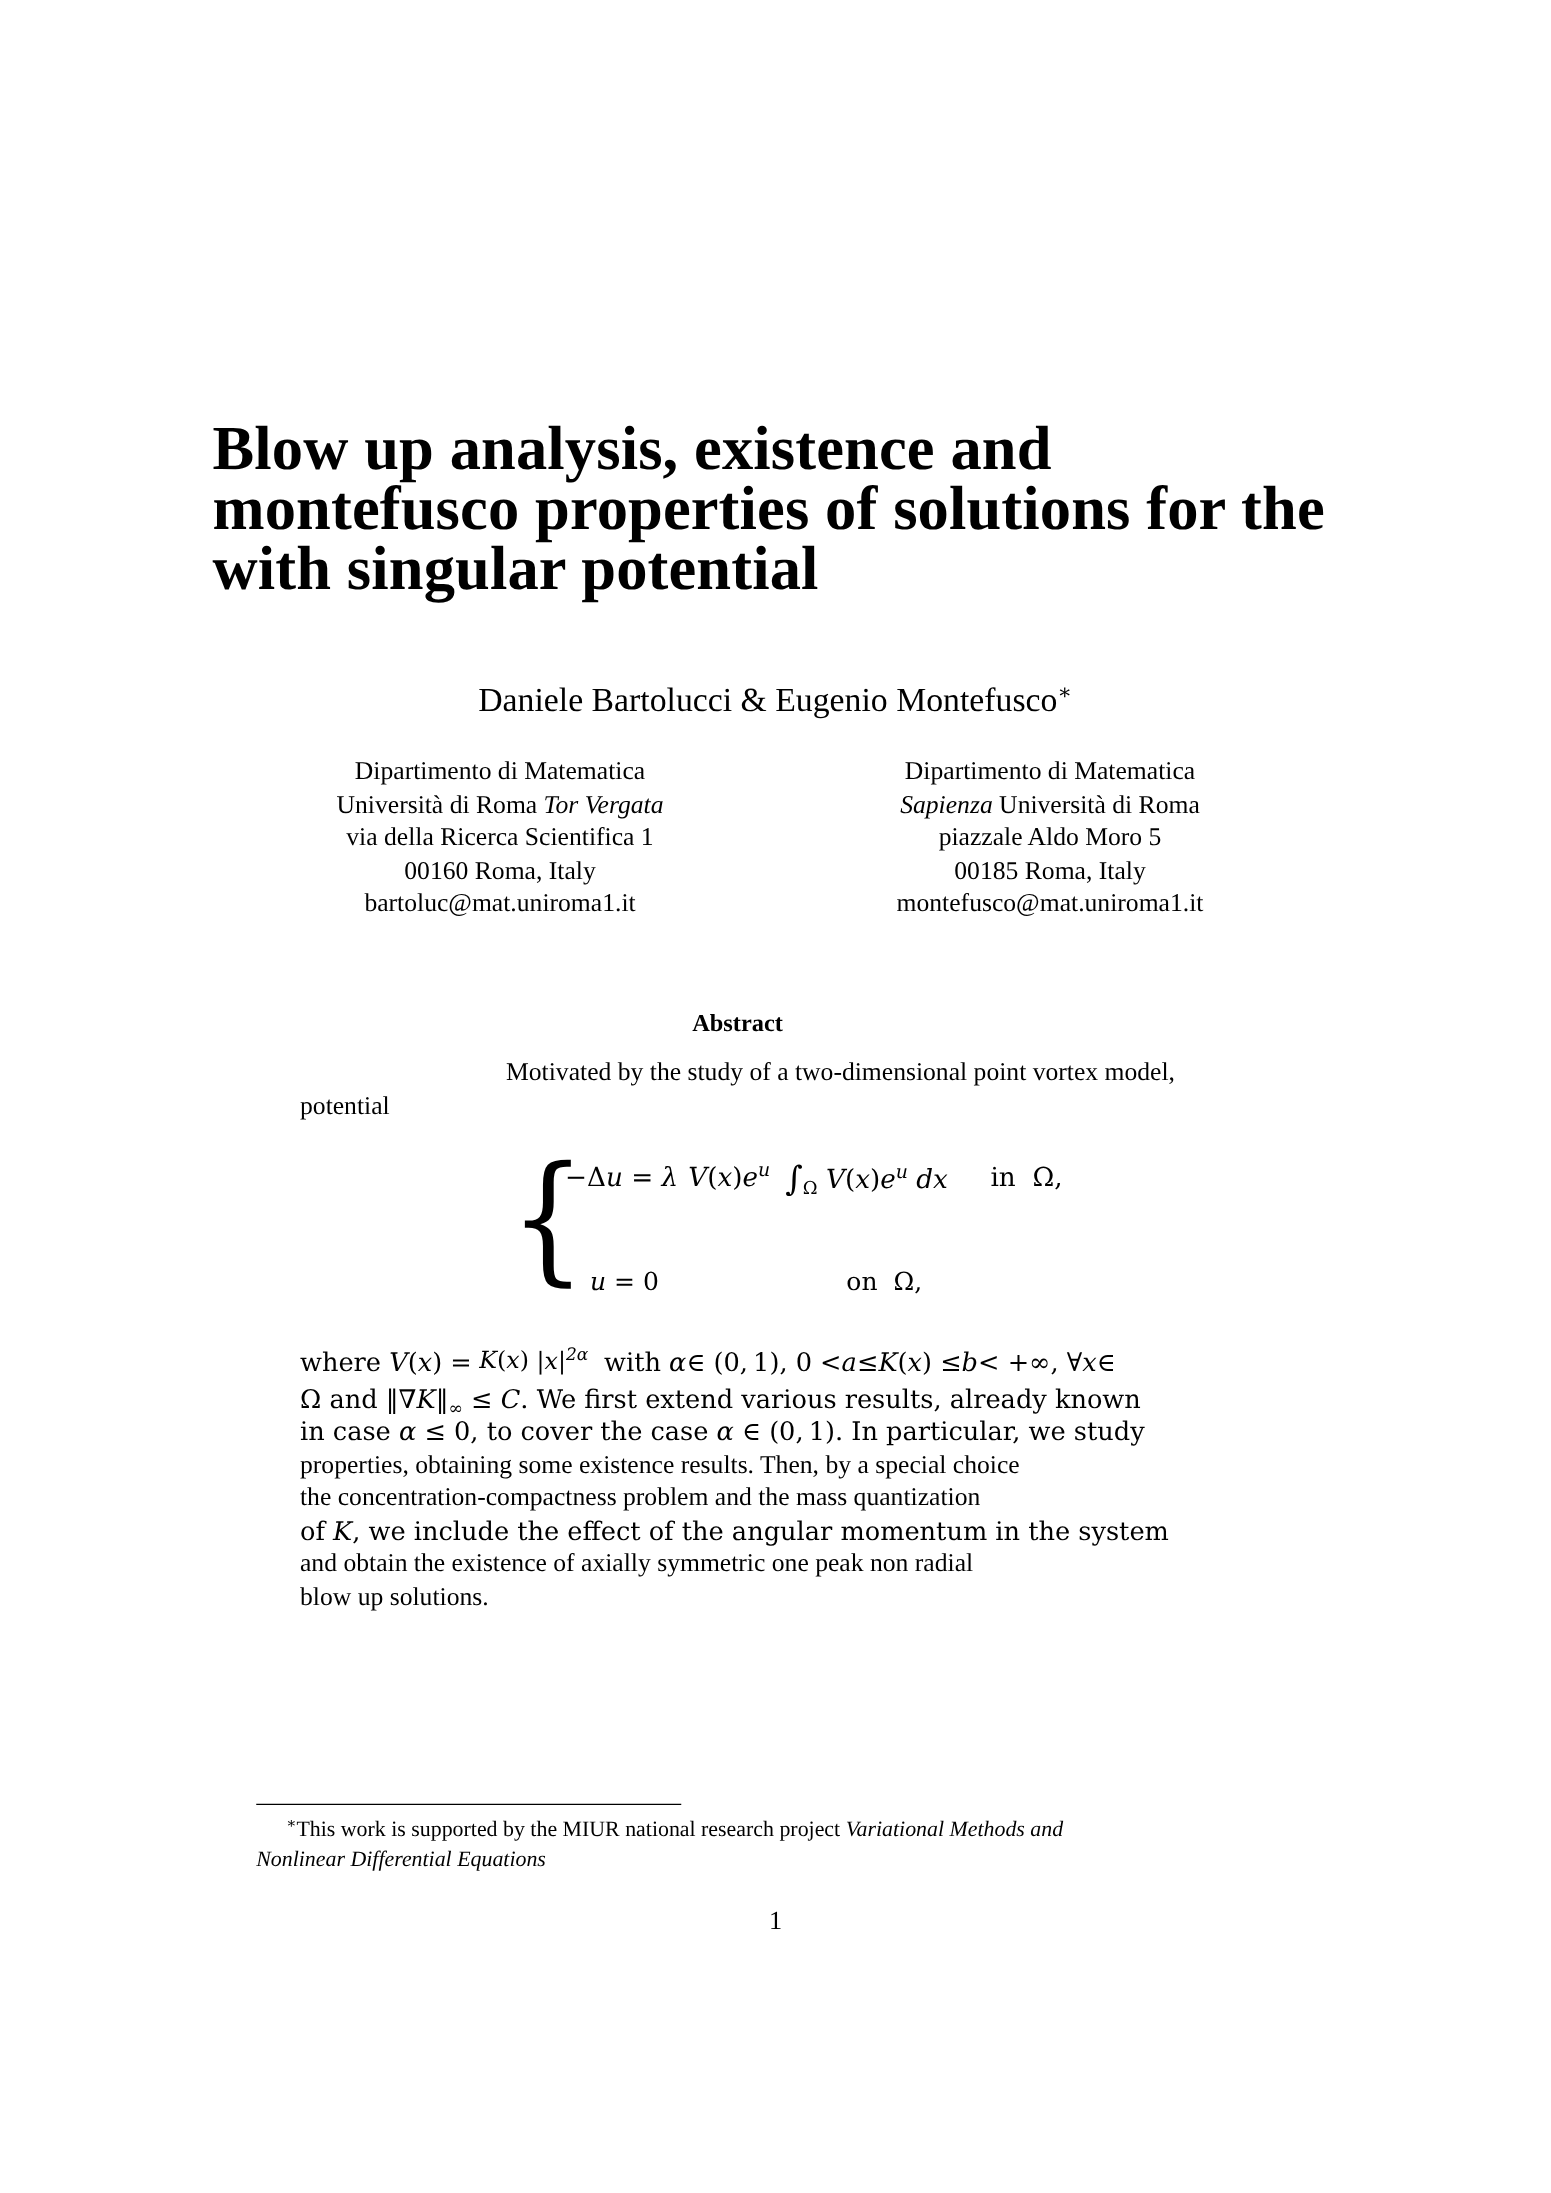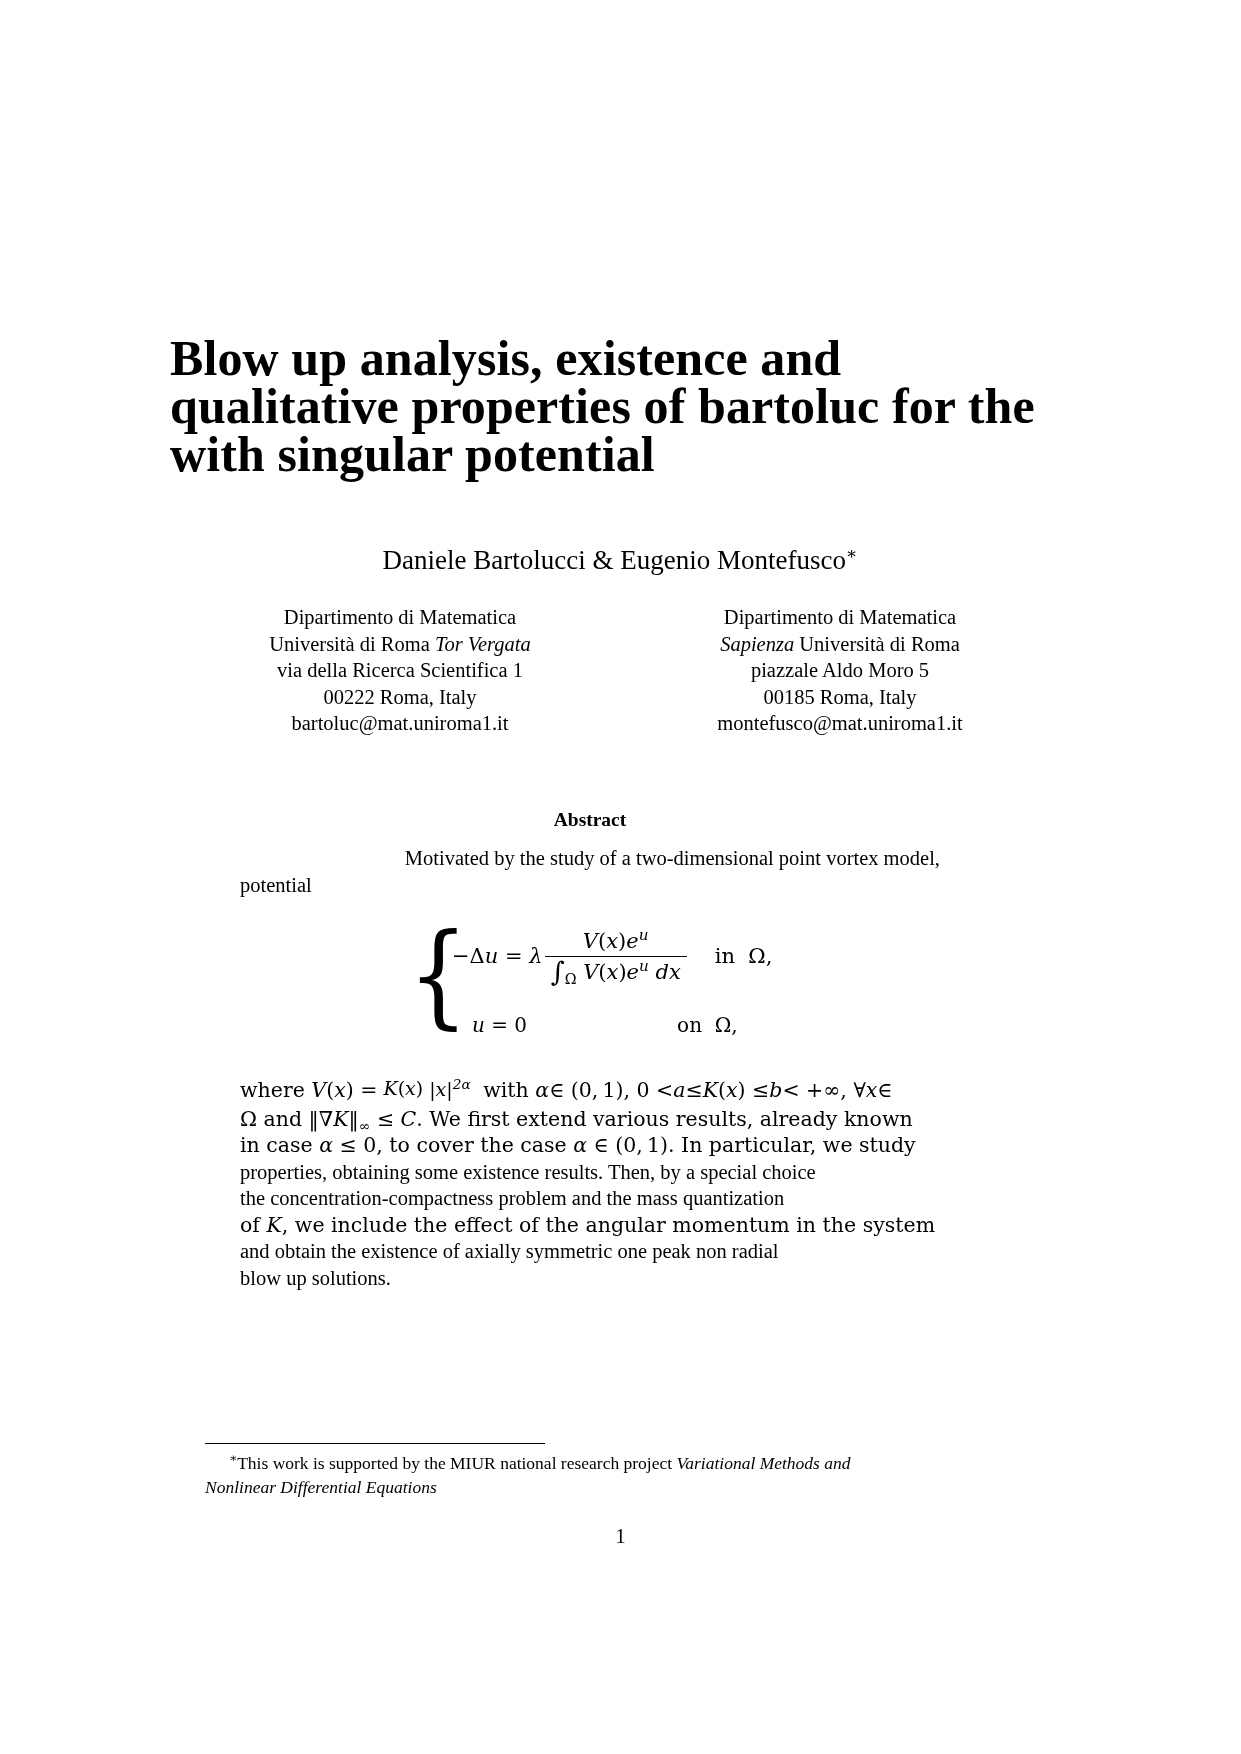--- a/index.html
+++ b/index.html
@@ -132,21 +132,21 @@
     position: absolute;
     left: 212px;
     top: 106px;
     font-size: 20px;
     white-space: nowrap;
     display: flex;
     align-items: flex-end;
   }
   .frac {
     display: inline-flex;
-    flex-direction: column;
+    flex-direction: row;
     align-items: center;
     vertical-align: middle;
     margin: 0 2px;
   }
   .frac .num {
     padding: 0 6px 1px 6px;
     font-size: 21px;
   }
   .frac .bar {
     width: 100%;
@@ -214,35 +214,35 @@
     font-size: 21px;
   }
 </style>
 </head>
 <body>
 
 <div class="page">
 
   <h1 class="title">
     <span class="title-line">Blow up analysis, existence and</span>
-    <span class="title-line">qualitative properties of bartoluc for the</span>
+    <span class="title-line">montefusco properties of solutions for the</span>
     <span class="title-line">with singular potential</span>
   </h1>
 
   <div class="authors">
     <span>Daniele Bartolucci &amp; Eugenio Montefusco</span><sup>∗</sup>
   </div>
 
   <div class="affils">
 
     <div class="affil">
       <span class="ln">Dipartimento di Matematica</span>
       <span class="ln"><span>Università di Roma </span><span class="it">Tor Vergata</span></span>
       <span class="ln">via della Ricerca Scientifica 1</span>
-      <span class="ln">00222 Roma, Italy</span>
+      <span class="ln">00160 Roma, Italy</span>
       <span class="ln">bartoluc@mat.uniroma1.it</span>
     </div>
 
     <div class="affil">
       <span class="ln">Dipartimento di Matematica</span>
       <span class="ln"><span class="it">Sapienza</span><span> Università di Roma</span></span>
       <span class="ln">piazzale Aldo Moro 5</span>
       <span class="ln">00185 Roma, Italy</span>
       <span class="ln">montefusco@mat.uniroma1.it</span>
     </div>

